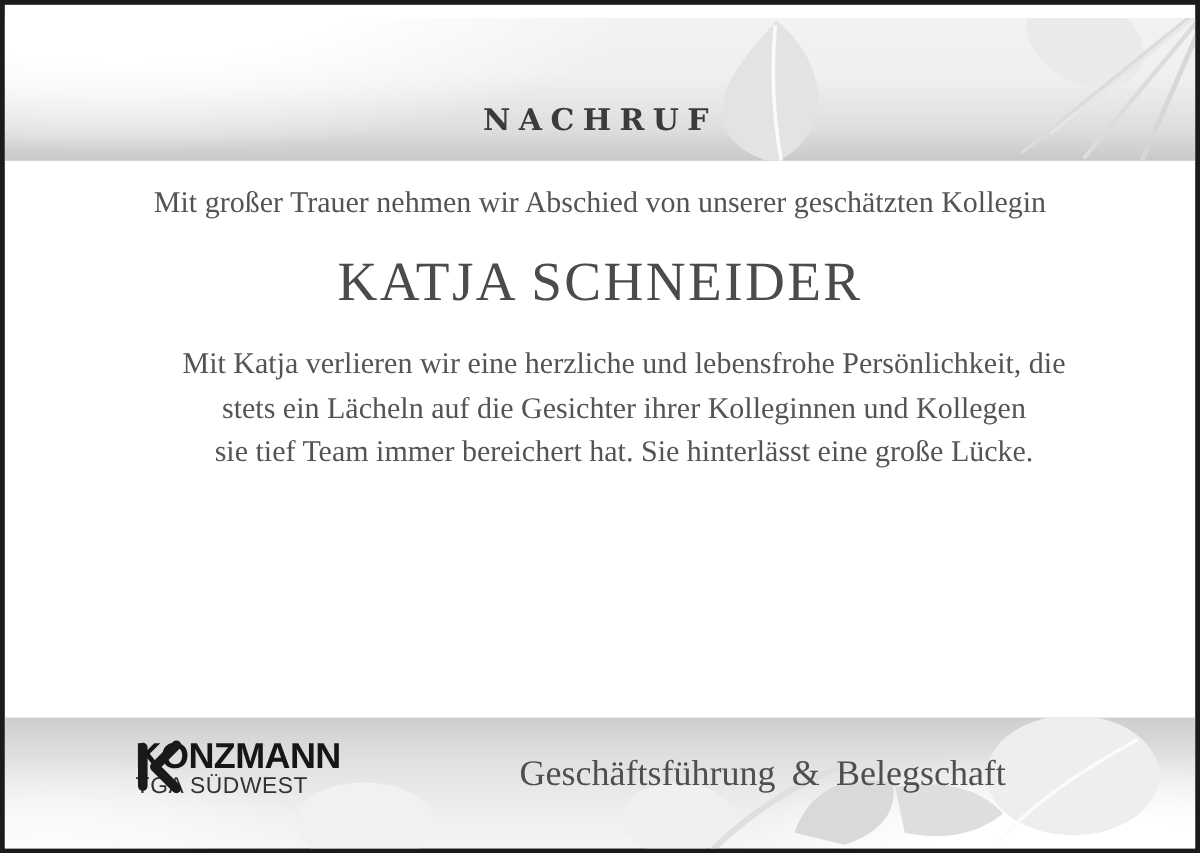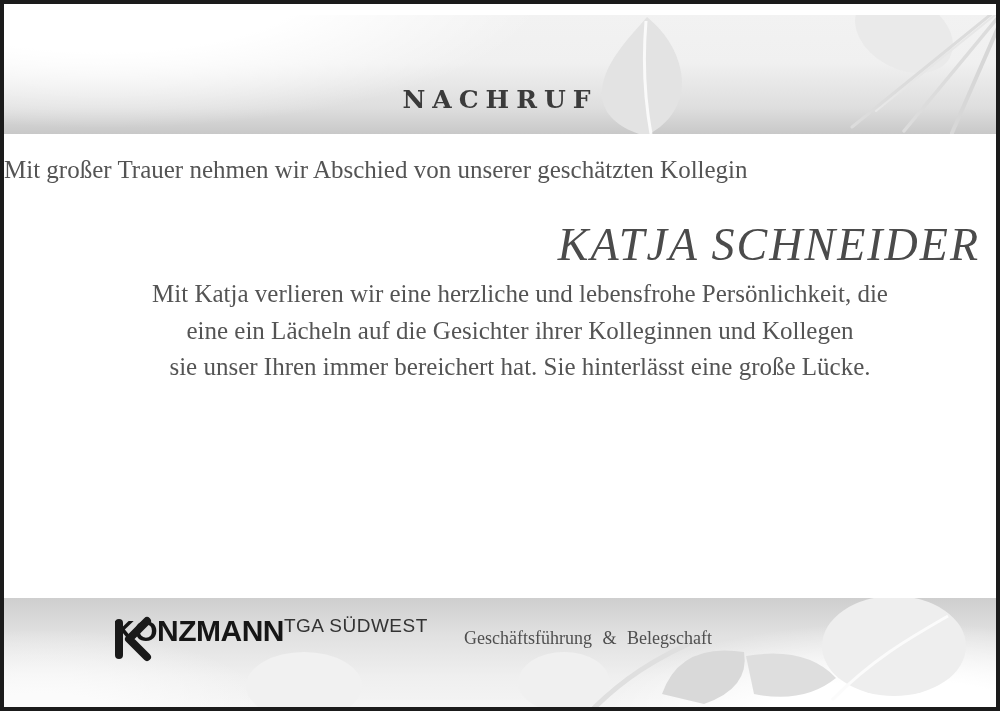--- a/index.html
+++ b/index.html
@@ -25,62 +25,61 @@
     text-align:center;
     font-family:"DejaVu Serif", serif;
     font-weight:700;
     font-size:25px;
     letter-spacing:7px;
     color:#3b3b3b;
   }
   
   .intro{
     position:absolute;left:0;right:0;top:152px;margin:0;
-    text-align:left;font-size:25px;color:#545454;
+    text-align:center;font-size:25px;color:#545454;
   }
   .name{
-    position:absolute;left:0;right:0;top:198px;margin:16px;
-    text-align:right;
+    position:absolute;left:0;right:0;top:198px;margin:6px;
+    text-align:center;
     font-size:46px;font-weight:400;
     letter-spacing:2px;
     color:#4b4b4b;
-    font-style:italic;
   }
   .para{
     position:absolute;left:0;right:0;
     text-align:center;font-size:25px;color:#545454;line-height:36.5px;
   }
-  .para-1{top:272px;padding-left:40px;}
+  .para-1{top:282px;padding-left:40px;}
   .para-2{top:487px;}
   
   .band-bottom{
     position:absolute;left:0;top:594px;width:992px;height:109px;
     background:
       radial-gradient(ellipse 42% 130% at 90% 120%, #ffffff 35%, rgba(255,255,255,0) 75%),
       radial-gradient(ellipse 35% 130% at 4% 120%, #fbfbfb 25%, rgba(255,255,255,0) 70%),
       linear-gradient(to bottom, #cecece 0%, #e0e0e0 32%, #efefef 72%, #f4f4f4 100%);
   }
   .logo{
     position:absolute;left:109px;top:18px;
     display:flex;align-items:center;gap:9px;
   }
-  .logo-text{display:flex;flex-direction:row;text-align:right;}
+  .logo-text{display:flex;flex-direction:column;}
   .logo-brand{
     font-family:"Liberation Sans", sans-serif;
     font-weight:700;font-size:30px;line-height:1;
     letter-spacing:-0.5px;color:#161616;
   }
   .logo-sub{
     font-family:"Liberation Sans", sans-serif;
     font-weight:400;font-size:19px;line-height:1.05;
     letter-spacing:0.5px;color:#333333;
   }
   .signature{
     position:absolute;left:429px;top:30px;
-    font-size:18px;color:#4f4f4f;word-spacing:6px;white-space:nowrap;margin-left:31px;
+    font-size:30px;color:#4f4f4f;word-spacing:6px;white-space:nowrap;
   }
 </style>
 </head>
 <body>
 
 <div class="card">
 
   <div class="band-top">
     <svg width="992" height="119" viewBox="0 0 992 119" aria-hidden="true">
 
@@ -96,22 +95,22 @@
       <path d="M 996 -4 L 872 96" stroke="#e7e7e7" stroke-width="2" stroke-linecap="round" fill="none"></path>
     </svg>
     <div class="nachruf">NACHRUF</div>
   </div>
 
   <p class="intro">Mit großer Trauer nehmen wir Abschied von unserer geschätzten Kollegin</p>
   <h1 class="name">KATJA SCHNEIDER</h1>
 
   <div class="para para-1">
     <div>Mit Katja verlieren wir eine herzliche und lebensfrohe Persönlichkeit, die</div>
-    <div>eine ein Lächeln auf die Gesichter ihrer Kolleginnen und Kollegen</div>
-    <div>sie unser Ihren immer bereichert hat. Sie hinterlässt eine große Lücke.</div>
+    <div>stets ein Lächeln auf die Gesichter ihrer Kolleginnen und Kollegen</div>
+    <div>sie tief Team immer bereichert hat. Sie hinterlässt eine große Lücke.</div>
   </div>
 
 
   <div class="band-bottom">
     <svg width="992" height="109" viewBox="0 0 992 109" aria-hidden="true">
 
       <ellipse cx="300" cy="88" rx="58" ry="34" fill="#f1f1f1"></ellipse>
       <ellipse cx="560" cy="84" rx="46" ry="30" fill="#f0f0f0"></ellipse>
 
       <ellipse cx="890" cy="48" rx="72" ry="50" fill="#eeeeee"></ellipse>

